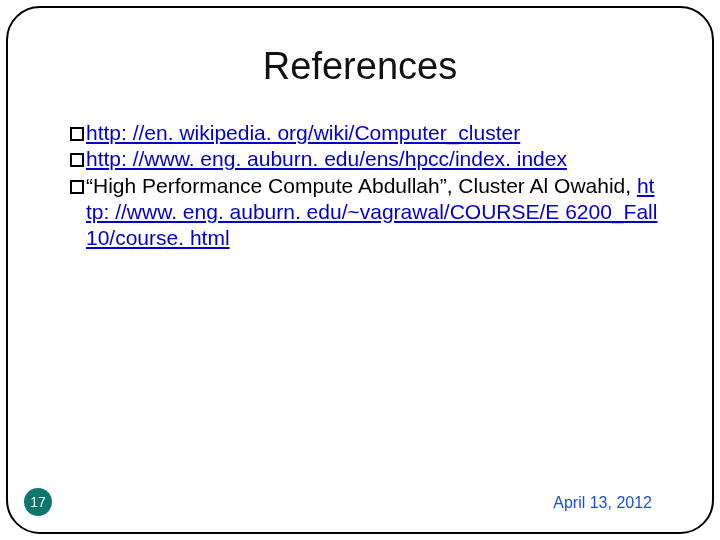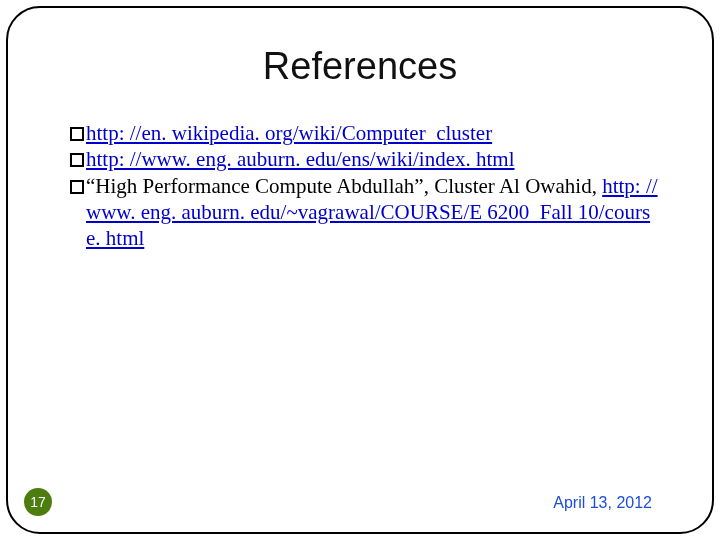--- a/index.html
+++ b/index.html
@@ -52,29 +52,28 @@
   }
   .ref3-quote-before { color: #000; }
   .ref3-link {
     color: #0000cc;
     text-decoration: underline;
     word-break: break-all;
   }
   .hang {
     padding-left: 16px;
     text-indent: -16px;
-    font-family: Liberation Serif, serif;
   }
   .page-num {
     position: absolute;
     bottom: 24px;
     left: 24px;
     width: 28px;
     height: 28px;
-    background: #4d7c0f;
+    background: #0f766e;
     border-radius: 50%;
     color: #fff;
     font-size: 14px;
     text-align: center;
     line-height: 28px;
   }
   .date {
     position: absolute;
     bottom: 28px;
     right: 68px;
@@ -87,21 +86,21 @@
 
 <div class="frame"></div>
 
 <div class="title">References</div>
 
 <div class="content">
   <div class="hang">
     <span class="bullet"></span><span class="link">http: //en. wikipedia. org/wiki/Computer_cluster</span>
   </div>
   <div class="hang">
-    <span class="bullet"></span><span class="link">http: //www. eng. auburn. edu/ens/wiki/index. html</span>
+    <span class="bullet"></span><span class="link">http: //www. eng. auburn. edu/ens/hpcc/index. index</span>
   </div>
   <div class="hang">
     <span class="bullet"></span><span class="ref3-quote-before">“High Performance Compute Abdullah”,</span><span> Cluster Al Owahid, </span><span class="ref3-link">http: //www. eng. auburn. edu/~vagrawal/COURSE/E 6200_Fall 10/course. html</span>
   </div>
 </div>
 
 <div class="page-num">17</div>
 <div class="date">April 13, 2012</div>
 
 </body></html>

